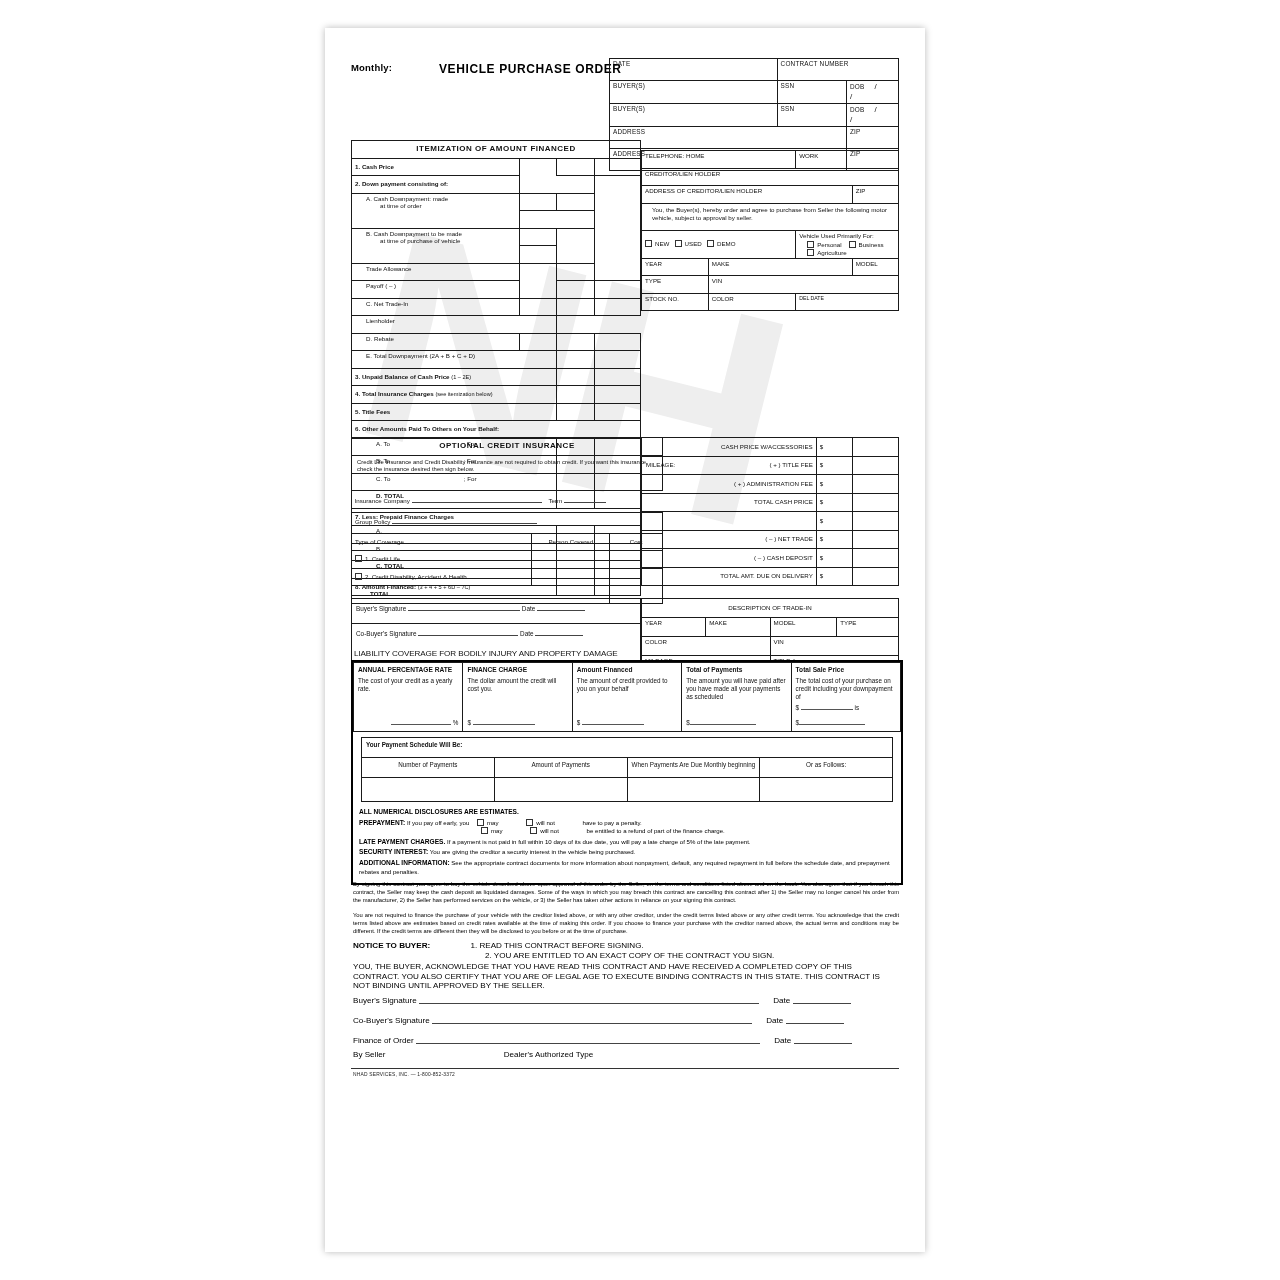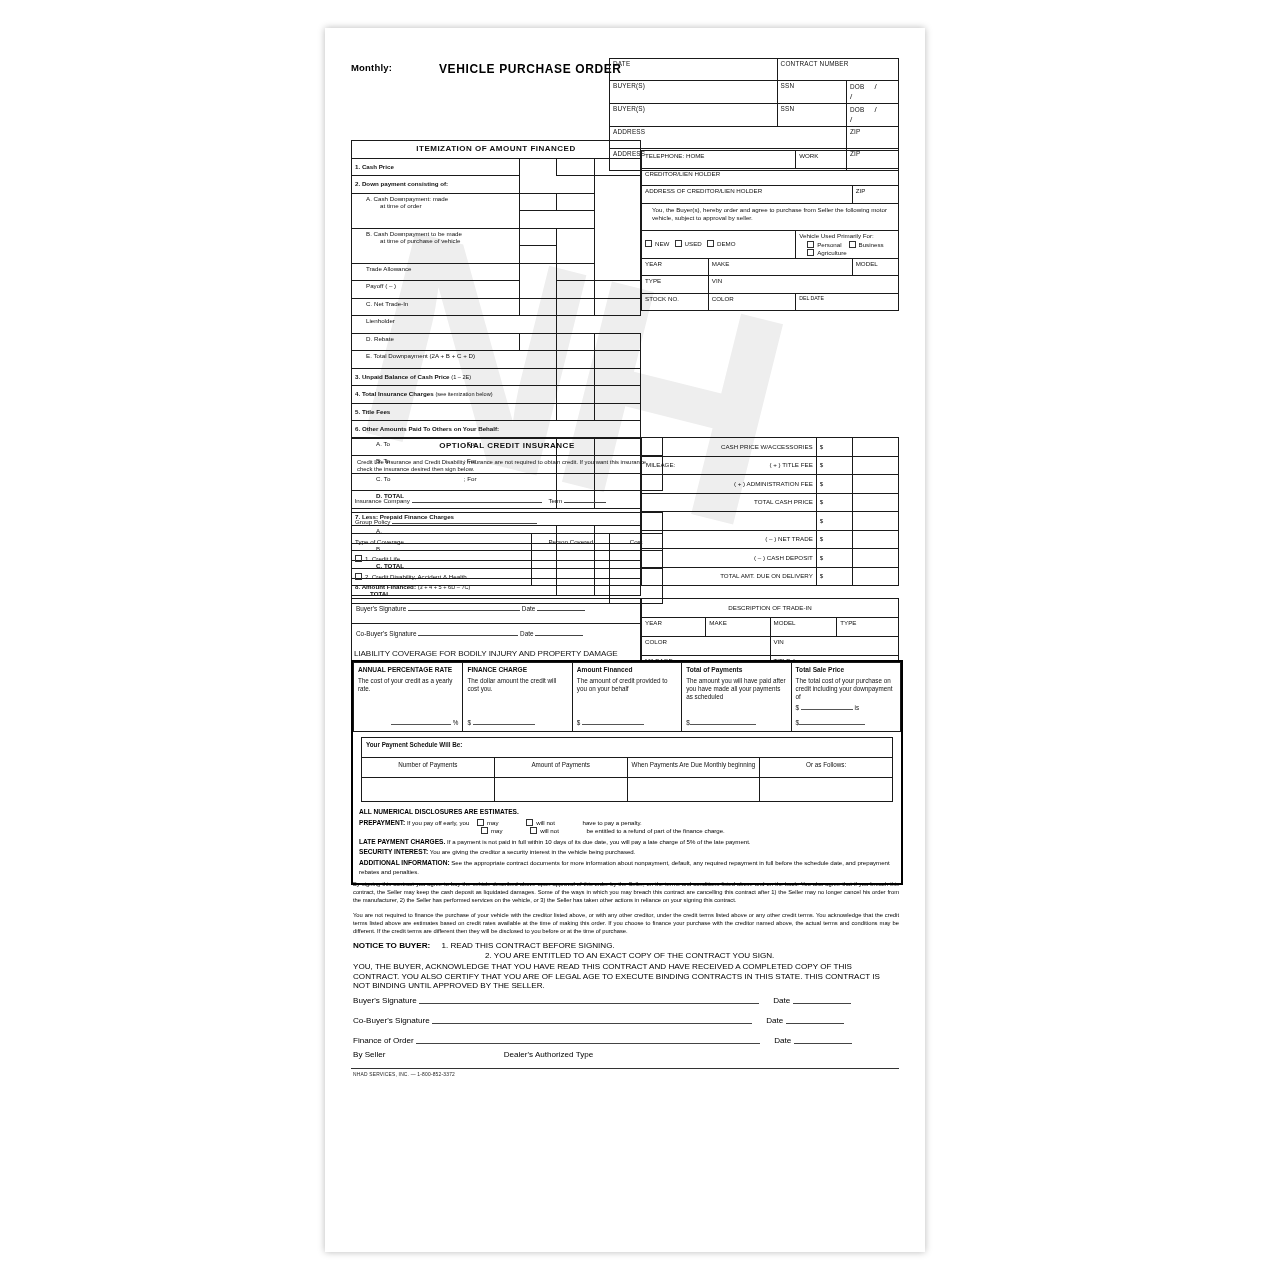--- a/index.html
+++ b/index.html
@@ -643,21 +643,21 @@
     </div>
 
     <div class="paras">
       <p>By signing this contract you agree to buy the vehicle described above upon approval of this order by the Seller, on the terms and conditions listed above and on the back. You also agree that if you breach this contract, the Seller may keep the cash deposit as liquidated damages. Some of the ways in which you may breach this contract are cancelling this contract after 1) the Seller may no longer cancel his order from the manufacturer, 2) the Seller has performed services on the vehicle, or 3) the Seller has taken other actions in reliance on your signing this contract.</p>
       <p>You are not required to finance the purchase of your vehicle with the creditor listed above, or with any other creditor, under the credit terms listed above or any other credit terms. You acknowledge that the credit terms listed above are estimates based on credit rates available at the time of making this order. If you choose to finance your purchase with the creditor named above, the actual terms and conditions may be different. If the credit terms are different then they will be disclosed to you before or at the time of purchase.</p>
     </div>
 
     <div class="notice">
       <div>
         <span class="nb-t">NOTICE TO BUYER:</span>
-        <span style="margin-left:9px">1.  READ THIS CONTRACT BEFORE SIGNING.</span>
+        <span style="margin-left:38px">1.  READ THIS CONTRACT BEFORE SIGNING.</span>
       </div>
       <div style="padding-left:132px">2.  YOU ARE ENTITLED TO AN EXACT COPY OF THE CONTRACT YOU SIGN.</div>
       <div style="margin-top:1px">YOU, THE BUYER, ACKNOWLEDGE THAT YOU HAVE READ THIS CONTRACT AND HAVE RECEIVED A COMPLETED COPY OF THIS CONTRACT. YOU ALSO CERTIFY THAT YOU ARE OF LEGAL AGE TO EXECUTE BINDING CONTRACTS IN THIS STATE. THIS CONTRACT IS NOT BINDING UNTIL APPROVED BY THE SELLER.</div>
     </div>
 
     <div class="sig2">
       <div class="row">
         <span>Buyer's Signature</span>
         <span class="dl" style="width:340px"></span>
         <span style="margin-left:12px">Date</span>

